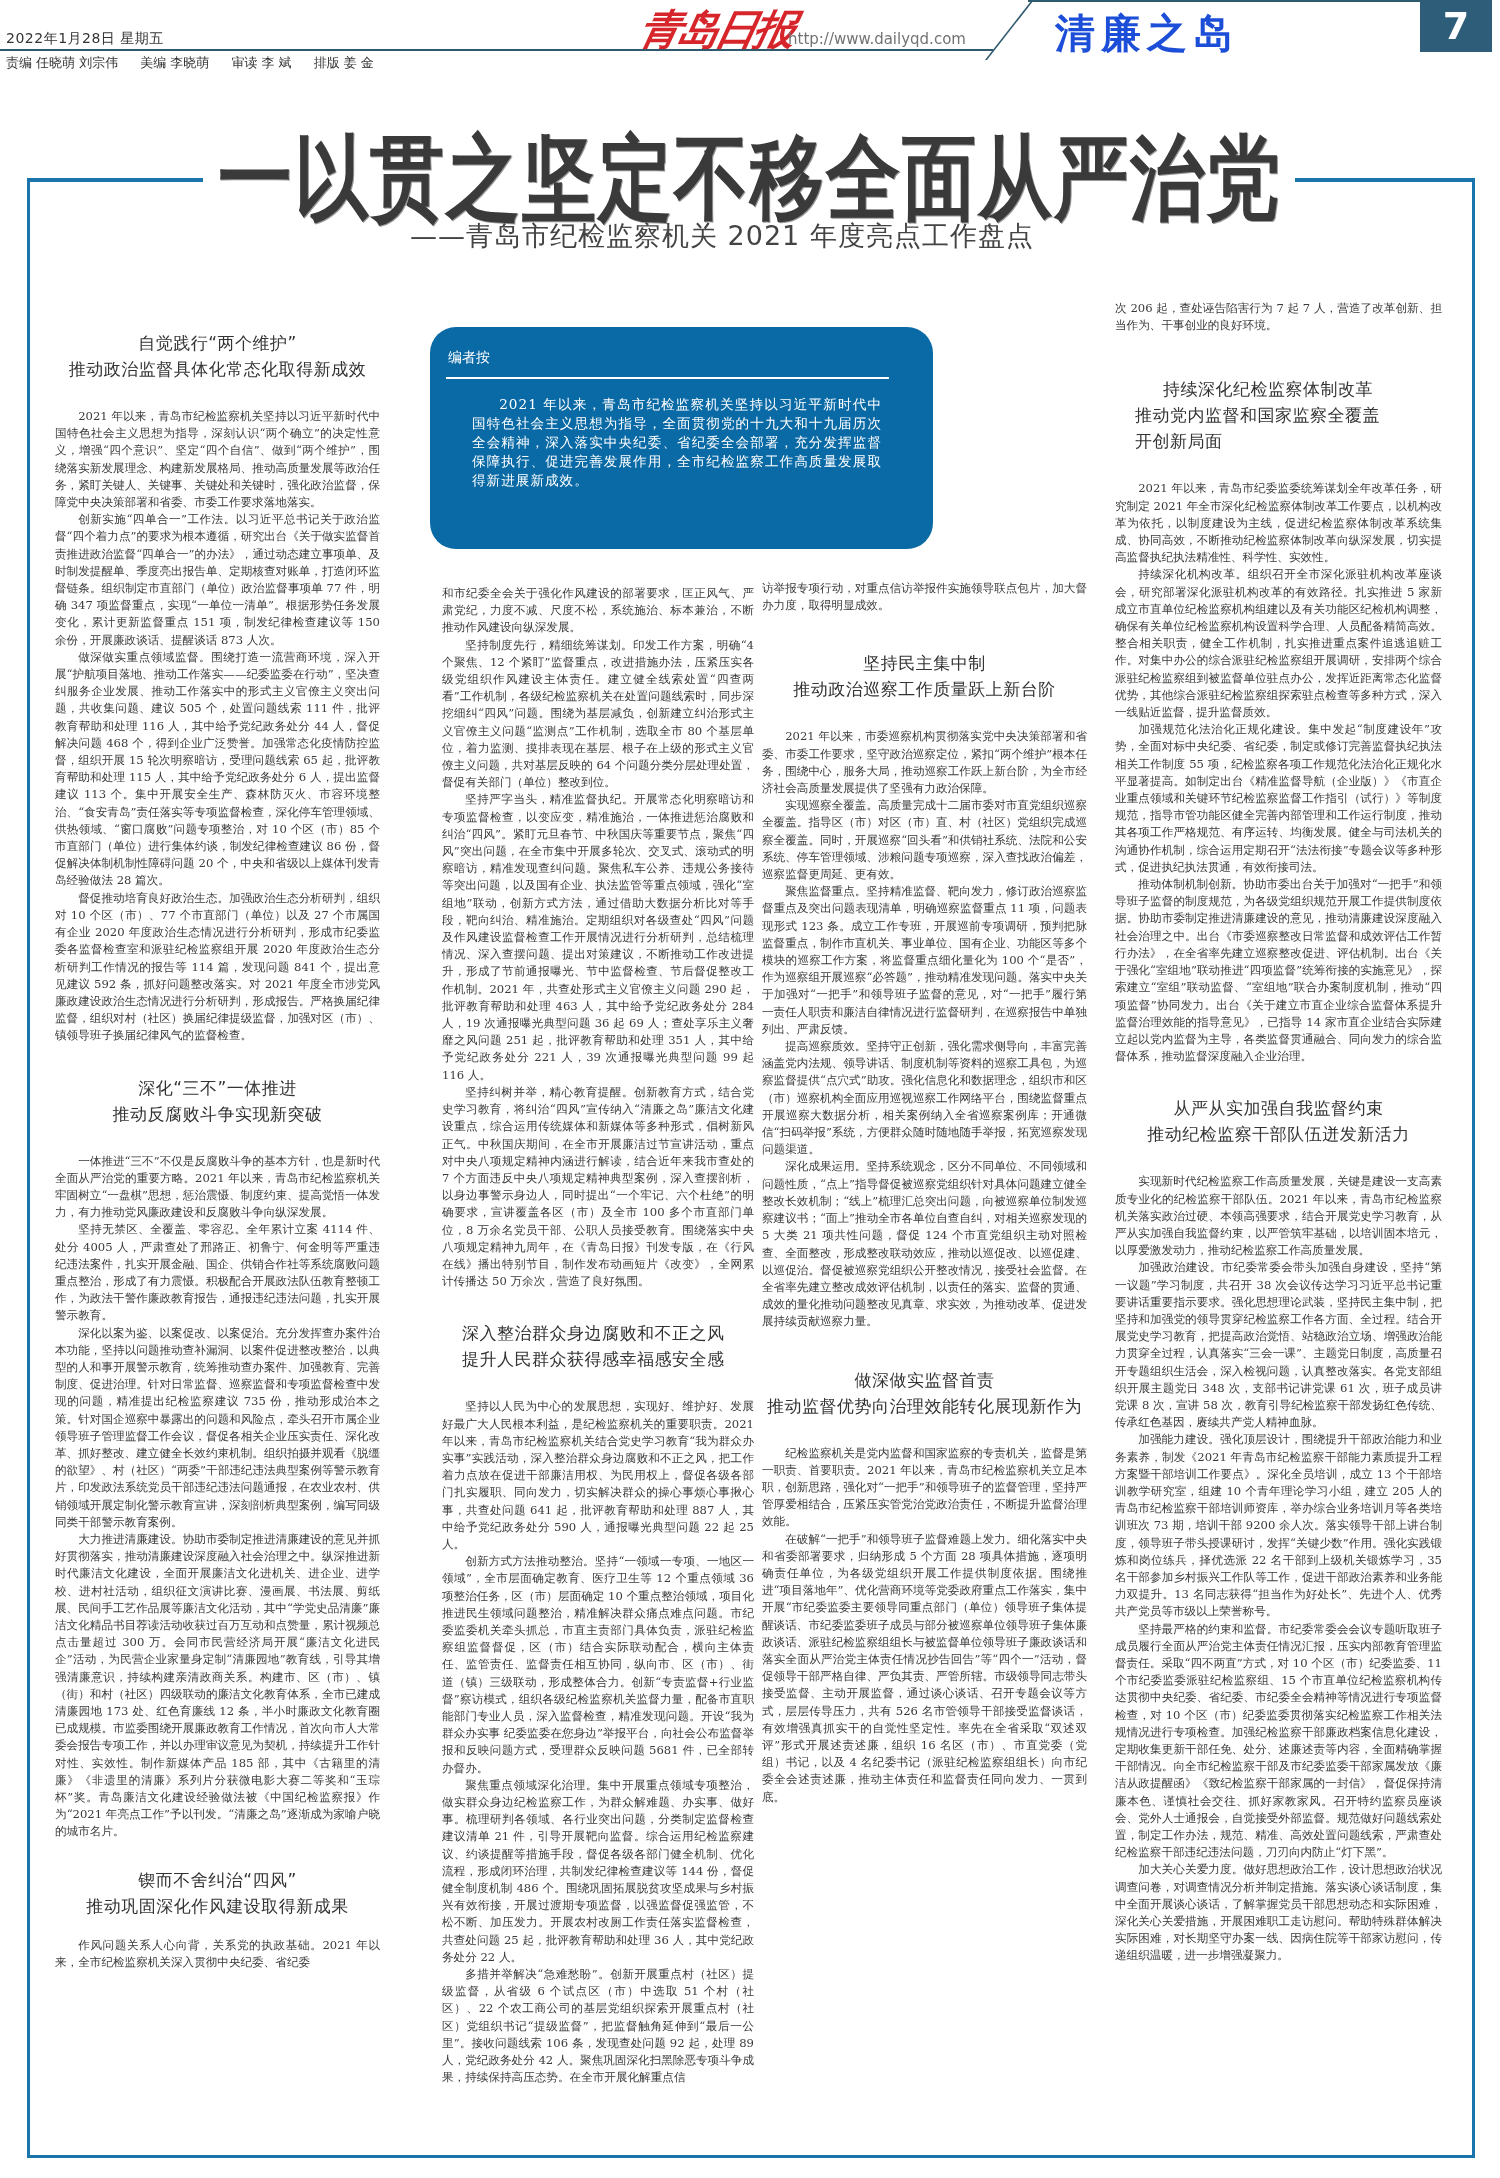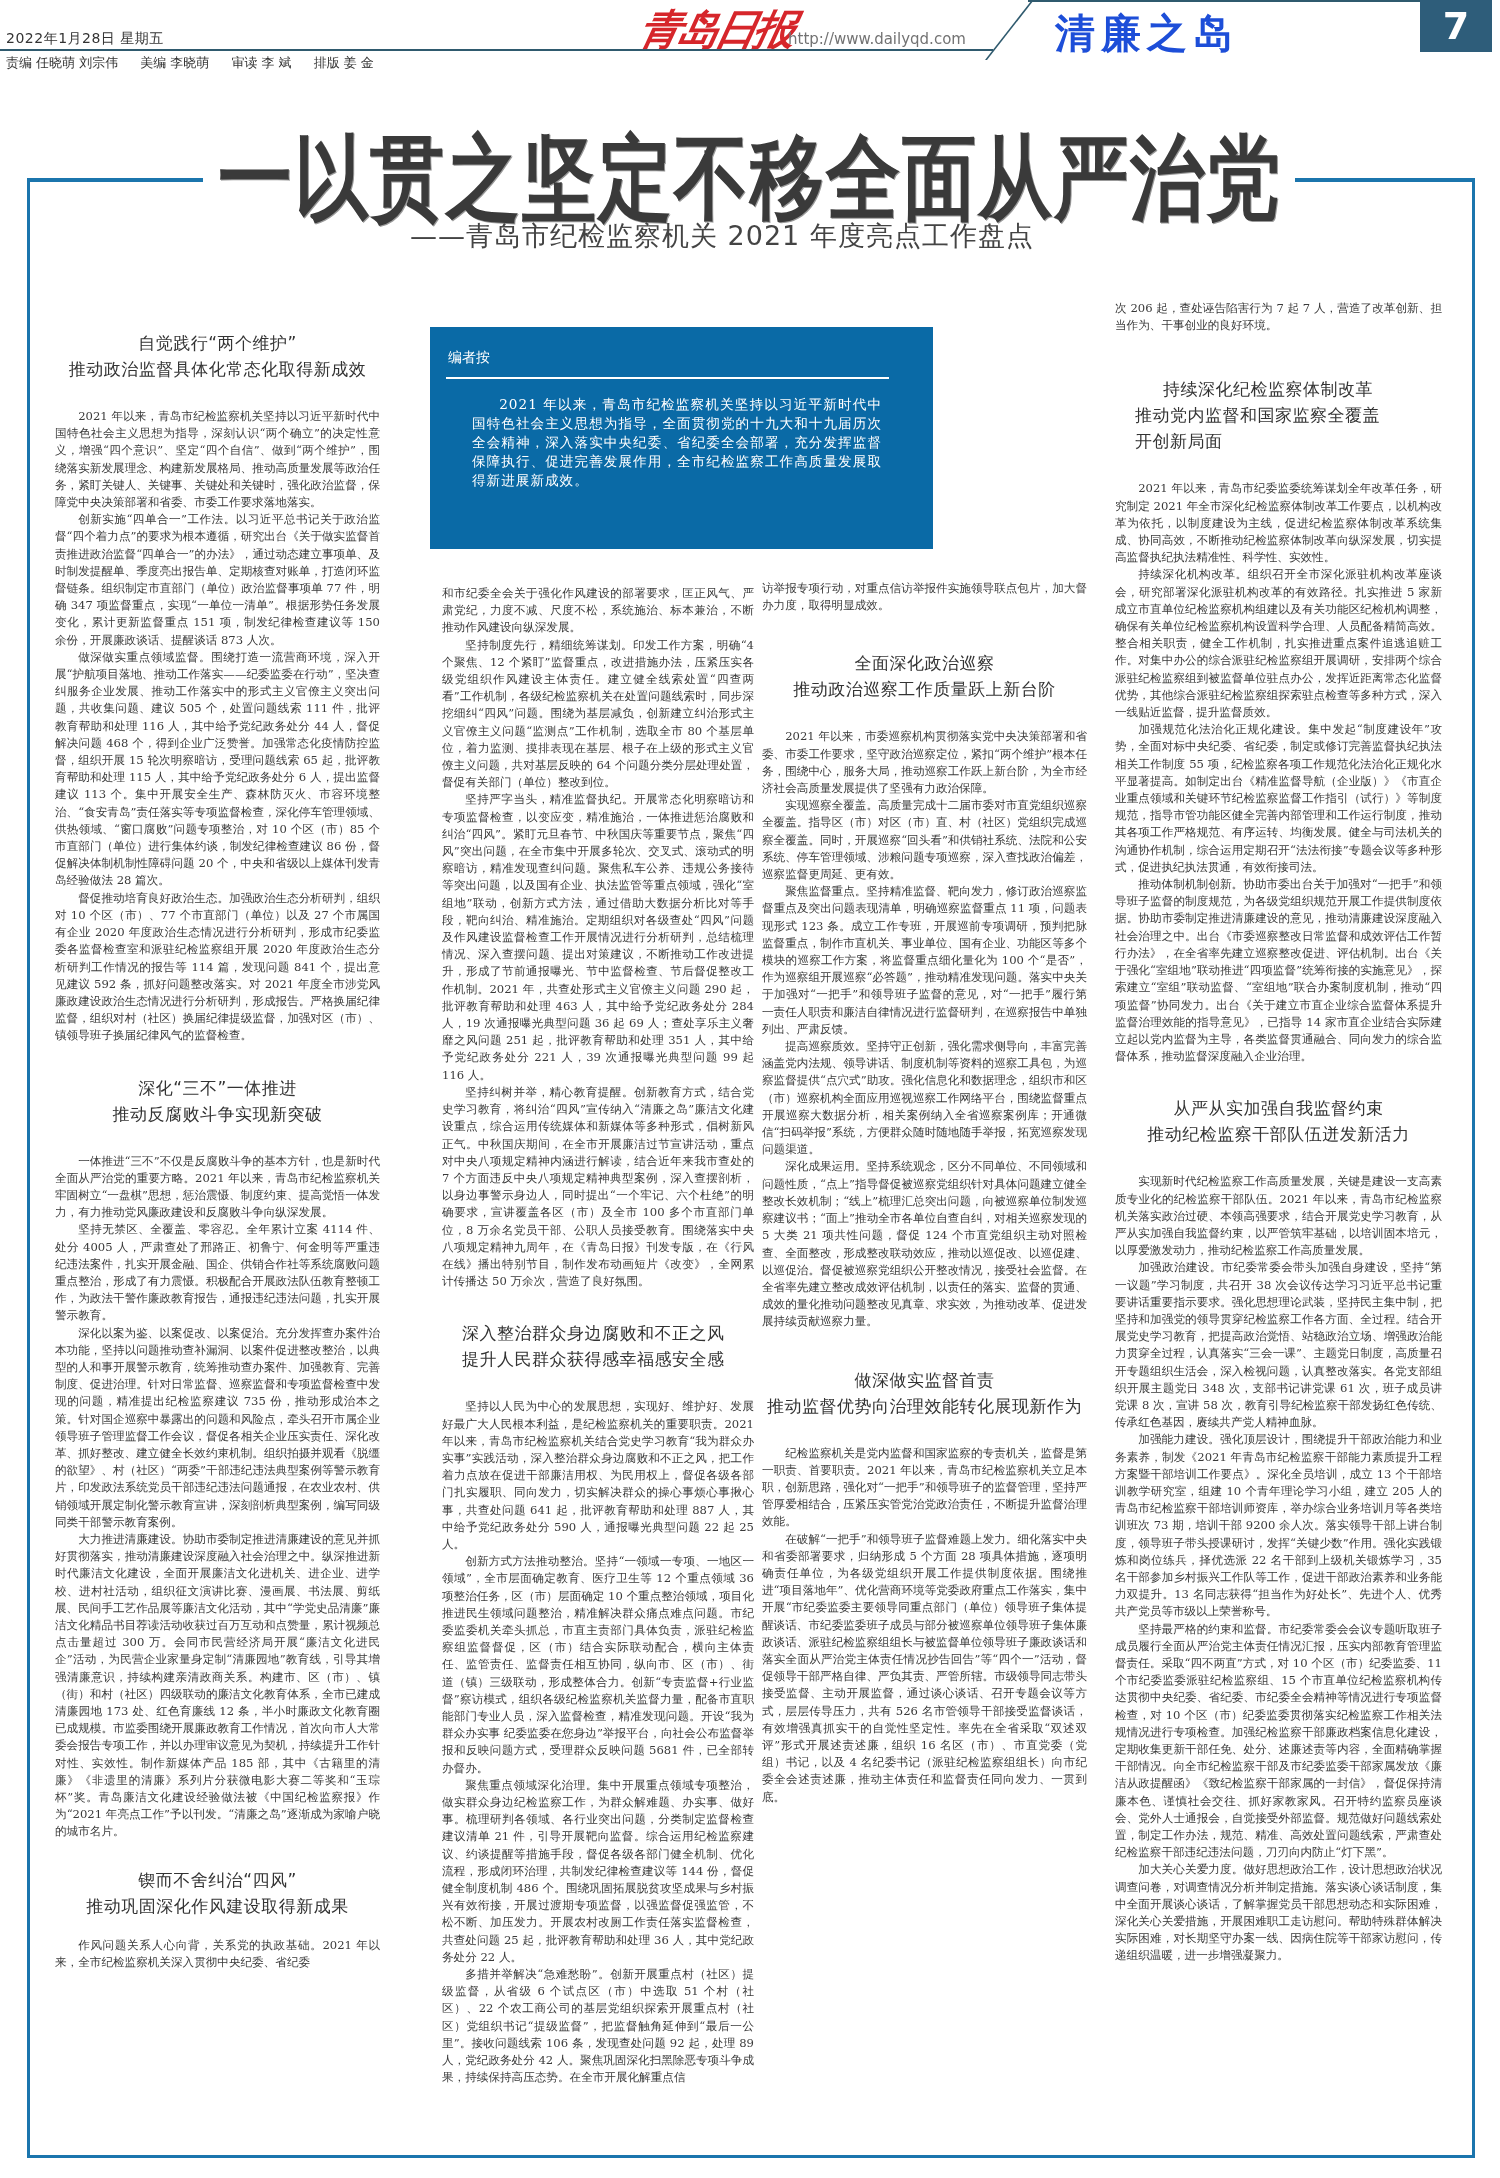--- a/index.html
+++ b/index.html
@@ -35,21 +35,21 @@
   .c1 { left: 55px; top: 330px; width: 325px; }
   .c2 { left: 442px; top: 585px; width: 312px; }
   .c3 { left: 762px; top: 580px; width: 325px; }
   .c4 { left: 1115px; top: 300px; width: 327px; }
 
   .sec-head { font-family: "DejaVu Sans", "Liberation Sans", sans-serif; font-size: 17px; line-height: 26px; color: #333; text-align: center; margin: 14px 0 26px 0; letter-spacing: 0.5px; }
   .sec-head.first { margin-top: 0; }
   .sec-head.left { text-align: left; padding-left: 20px; }
 
   
-  .note { position: absolute; left: 430px; top: 327px; width: 503px; height: 222px; background: #0a6aa6; color: #fff; }
+  .note { position: absolute; left: 430px; top: 327px; width: 503px; height: 222px; background: #0a6aa6; color: #fff; border-radius: 26px; }
   .note-title { position: absolute; left: 18px; top: 22px; font-family: "DejaVu Sans", sans-serif; font-size: 14px; color: #fff; }
   .note-rule { position: absolute; left: 16px; top: 50px; width: 443px; height: 2px; background: #fff; }
   .note-body { position: absolute; left: 42px; top: 68px; width: 410px; font-family: "DejaVu Serif", serif; font-size: 13.6px; line-height: 19px; color: #fff; text-align: justify; text-indent: 2em; letter-spacing: 1px; }
 </style>
 </head>
 <body>
 
 <div class="masthead">
   <div class="mh-date">2022年1月28日   星期五</div>
   <div class="mh-logo">青岛日报</div>
@@ -115,21 +115,21 @@
   </div>
   <p>坚持以人民为中心的发展思想，实现好、维护好、发展好最广大人民根本利益，是纪检监察机关的重要职责。2021 年以来，青岛市纪检监察机关结合党史学习教育“我为群众办实事”实践活动，深入整治群众身边腐败和不正之风，把工作着力点放在促进干部廉洁用权、为民用权上，督促各级各部门扎实履职、同向发力，切实解决群众的操心事烦心事揪心事，共查处问题 641 起，批评教育帮助和处理 887 人，其中给予党纪政务处分 590 人，通报曝光典型问题 22 起 25 人。</p>
   <p>创新方式方法推动整治。坚持“一领域一专项、一地区一领域”，全市层面确定教育、医疗卫生等 12 个重点领域 36 项整治任务，区（市）层面确定 10 个重点整治领域，项目化推进民生领域问题整治，精准解决群众痛点难点问题。市纪委监委机关牵头抓总，市直主责部门具体负责，派驻纪检监察组监督督促，区（市）结合实际联动配合，横向主体责任、监管责任、监督责任相互协同，纵向市、区（市）、街道（镇）三级联动，形成整体合力。创新“专责监督+行业监督”察访模式，组织各级纪检监察机关监督力量，配备市直职能部门专业人员，深入监督检查，精准发现问题。开设“我为群众办实事 纪委监委在您身边”举报平台，向社会公布监督举报和反映问题方式，受理群众反映问题 5681 件，已全部转办督办。</p>
   <p>聚焦重点领域深化治理。集中开展重点领域专项整治，做实群众身边纪检监察工作，为群众解难题、办实事、做好事。梳理研判各领域、各行业突出问题，分类制定监督检查建议清单 21 件，引导开展靶向监督。综合运用纪检监察建议、约谈提醒等措施手段，督促各级各部门健全机制、优化流程，形成闭环治理，共制发纪律检查建议等 144 份，督促健全制度机制 486 个。围绕巩固拓展脱贫攻坚成果与乡村振兴有效衔接，开展过渡期专项监督，以强监督促强监管，不松不断、加压发力。开展农村改厕工作责任落实监督检查，共查处问题 25 起，批评教育帮助和处理 36 人，其中党纪政务处分 22 人。</p>
   <p>多措并举解决“急难愁盼”。创新开展重点村（社区）提级监督，从省级 6 个试点区（市）中选取 51 个村（社区）、22 个农工商公司的基层党组织探索开展重点村（社区）党组织书记“提级监督”，把监督触角延伸到“最后一公里”。接收问题线索 106 条，发现查处问题 92 起，处理 89 人，党纪政务处分 42 人。聚焦巩固深化扫黑除恶专项斗争成果，持续保持高压态势。在全市开展化解重点信</p>
 </div>
 
 <div class="col c3">
   <p class="noindent">访举报专项行动，对重点信访举报件实施领导联点包片，加大督办力度，取得明显成效。</p>
   <div class="sec-head" style="margin-top:36px;">
-    <div>全面深化政治巡察</div>
+    <div>坚持民主集中制</div>
     <div>推动政治巡察工作质量跃上新台阶</div>
   </div>
   <p>2021 年以来，市委巡察机构贯彻落实党中央决策部署和省委、市委工作要求，坚守政治巡察定位，紧扣“两个维护”根本任务，围绕中心，服务大局，推动巡察工作跃上新台阶，为全市经济社会高质量发展提供了坚强有力政治保障。</p>
   <p>实现巡察全覆盖。高质量完成十二届市委对市直党组织巡察全覆盖。指导区（市）对区（市）直、村（社区）党组织完成巡察全覆盖。同时，开展巡察“回头看”和供销社系统、法院和公安系统、停车管理领域、涉粮问题专项巡察，深入查找政治偏差，巡察监督更周延、更有效。</p>
   <p>聚焦监督重点。坚持精准监督、靶向发力，修订政治巡察监督重点及突出问题表现清单，明确巡察监督重点 11 项，问题表现形式 123 条。成立工作专班，开展巡前专项调研，预判把脉监督重点，制作市直机关、事业单位、国有企业、功能区等多个模块的巡察工作方案，将监督重点细化量化为 100 个“是否”，作为巡察组开展巡察“必答题”，推动精准发现问题。落实中央关于加强对“一把手”和领导班子监督的意见，对“一把手”履行第一责任人职责和廉洁自律情况进行监督研判，在巡察报告中单独列出、严肃反馈。</p>
   <p>提高巡察质效。坚持守正创新，强化需求侧导向，丰富完善涵盖党内法规、领导讲话、制度机制等资料的巡察工具包，为巡察监督提供“点穴式”助攻。强化信息化和数据理念，组织市和区（市）巡察机构全面应用巡视巡察工作网络平台，围绕监督重点开展巡察大数据分析，相关案例纳入全省巡察案例库；开通微信“扫码举报”系统，方便群众随时随地随手举报，拓宽巡察发现问题渠道。</p>
   <p>深化成果运用。坚持系统观念，区分不同单位、不同领域和问题性质，“点上”指导督促被巡察党组织针对具体问题建立健全整改长效机制；“线上”梳理汇总突出问题，向被巡察单位制发巡察建议书；“面上”推动全市各单位自查自纠，对相关巡察发现的 5 大类 21 项共性问题，督促 124 个市直党组织主动对照检查、全面整改，形成整改联动效应，推动以巡促改、以巡促建、以巡促治。督促被巡察党组织公开整改情况，接受社会监督。在全省率先建立整改成效评估机制，以责任的落实、监督的贯通、成效的量化推动问题整改见真章、求实效，为推动改革、促进发展持续贡献巡察力量。</p>
   <div class="sec-head" style="margin-top:36px;">
     <div>做深做实监督首责</div>
     <div>推动监督优势向治理效能转化展现新作为</div>

